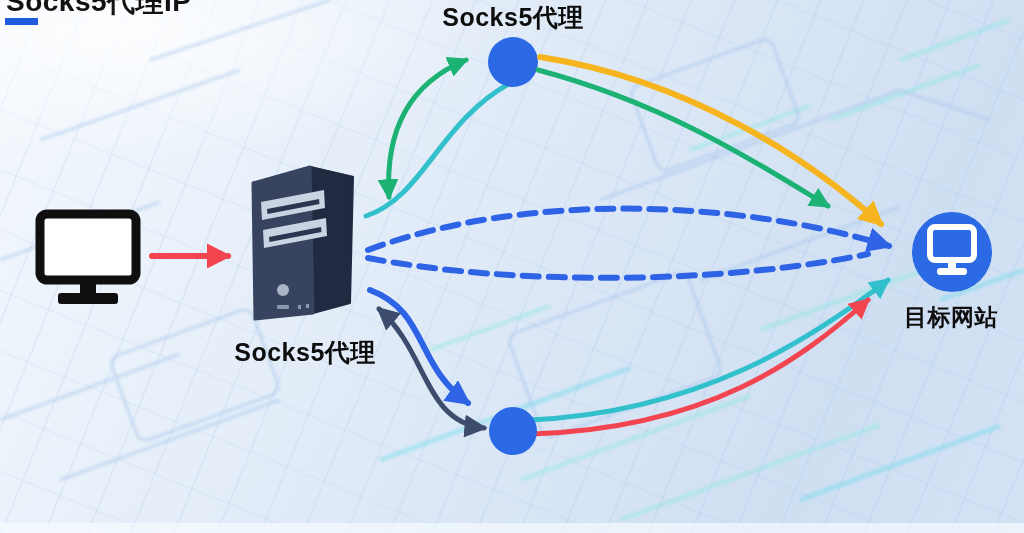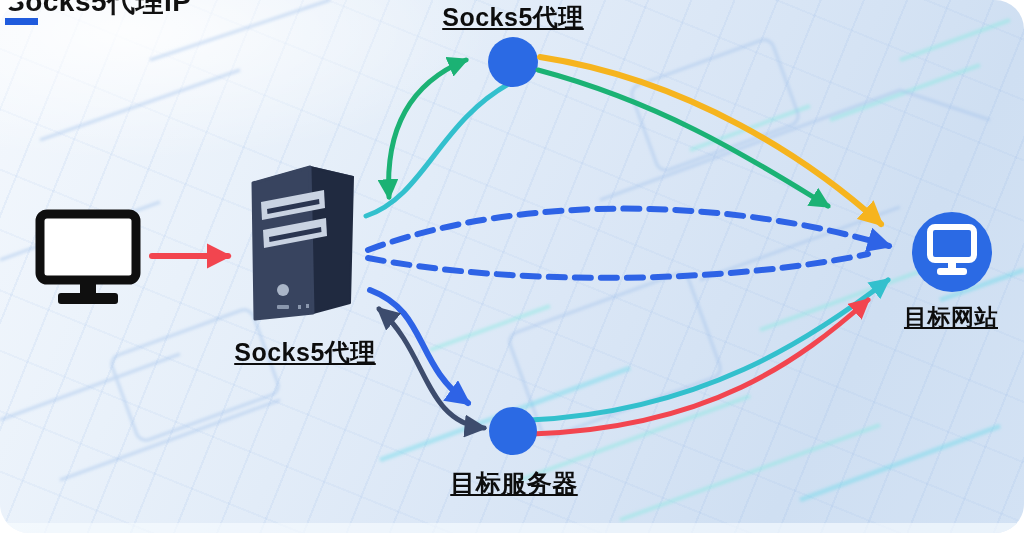--- a/index.html
+++ b/index.html
@@ -1,25 +1,25 @@
 <!DOCTYPE html>
 <html style="--c-green: #1bb274; --c-teal: #33c0cd; --c-yellow: #f6b41e; --c-blue: #2e63e6; --c-navy: #3d4c6d; --c-red: #f2454f; --c-node: #2b6ae4; --c-title_underline: #1f5bdd; --c-icon_dark: #0f0f0f; --c-server_front: #38445f; --c-server_side: #202a40; --c-server_top: #4c5a77; --c-server_bay: #c9d3e2; --c-server_slot: #2a3550; --c-label_text: #0d0d0d;"><head>
 <meta charset="utf-8">
 <style>
   html,body{margin:0;padding:0;}
   body{width:1024px;height:533px;overflow:hidden;font-family:"Liberation Sans","DejaVu Sans",sans-serif;}
   #canvas{position:relative;width:1024px;height:533px;overflow:hidden;
-    background:linear-gradient(118deg,#f4f8fd 0%,#e9f1fa 25%,#dbe7f6 55%,#cfdff2 80%,#d3e2f4 100%);border-radius:29px;}
+    background:linear-gradient(118deg,#f4f8fd 0%,#e9f1fa 25%,#dbe7f6 55%,#cfdff2 80%,#d3e2f4 100%);}
   #canvas::before{content:"";position:absolute;inset:0;pointer-events:none;
     background:
       radial-gradient(60% 40% at 12% 6%, rgba(255,255,255,.85), rgba(255,255,255,0) 60%),
       repeating-linear-gradient(112deg, rgba(122,163,224,.10) 0 2px, rgba(0,0,0,0) 2px 40px),
       repeating-linear-gradient(22deg, rgba(122,163,224,.07) 0 2px, rgba(0,0,0,0) 2px 56px);}
   .bg,.fg{position:absolute;left:0;top:0;}
-  .label{position:absolute;color:#0d0d0d;font-weight:700;text-align:center;letter-spacing:.5px;text-decoration:underline;}
+  .label{position:absolute;color:#0d0d0d;font-weight:700;text-align:center;letter-spacing:.5px;}
   .lbl-24{font-size:25px;} .lbl-23{font-size:23px;}
   #title{position:absolute;left:6px;top:-17px;font-size:28px;font-weight:800;color:#111;letter-spacing:.5px;}
   #title-underline{position:absolute;left:5px;top:18px;width:33px;height:7px;background:var(--c-title_underline);}
   #bottom-strip{position:absolute;left:0;bottom:0;width:1024px;height:10px;background:rgba(248,252,255,.65);}
   .s-green{stroke:var(--c-green);}  .f-green{fill:var(--c-green);}
   .s-teal{stroke:var(--c-teal);}    .f-teal{fill:var(--c-teal);}
   .s-yellow{stroke:var(--c-yellow);}.f-yellow{fill:var(--c-yellow);}
   .s-blue{stroke:var(--c-blue);}    .f-blue{fill:var(--c-blue);}
   .s-navy{stroke:var(--c-navy);}    .f-navy{fill:var(--c-navy);}
   .s-red{stroke:var(--c-red);}      .f-red{fill:var(--c-red);}
@@ -133,17 +133,16 @@
     <rect x="37" y="153" width="12" height="4" rx="1" fill="#8a97ad"></rect>
     <rect x="58" y="153" width="3" height="4" fill="#8a97ad"></rect>
     <rect x="66" y="152" width="3" height="4" fill="#8a97ad"></rect>
   </svg>
 
   <div id="title">Socks5代理IP</div>
   <div id="title-underline"></div>
 
   <div class="label lbl-24" style="left:225px;top:336px;width:160px;">Socks5代理</div>
   <div class="label lbl-24" style="left:433px;top:1px;width:160px;">Socks5代理</div>
-  <div class="label lbl-24" style="left:434px;top:467px;width:160px;">目标服务器</div>
   <div class="label lbl-23" style="left:871px;top:302px;width:160px;">目标网站</div>
 
   <div id="bottom-strip"></div>
 </div>
 
 </body></html>

